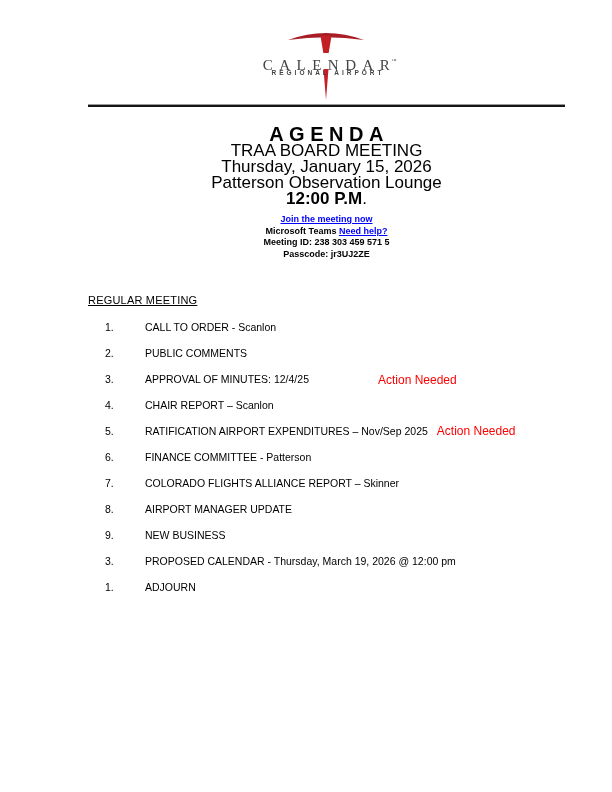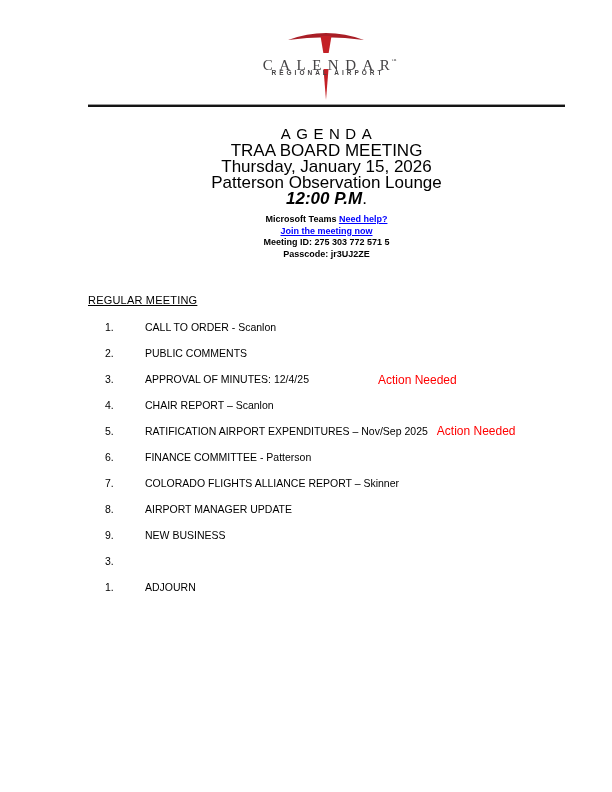--- a/index.html
+++ b/index.html
@@ -23,23 +23,23 @@
     text-align:center; font-size:6.5px; font-weight:bold;
     letter-spacing:3px; padding-left:3px; color:#454345;
   }
   
   .divider {
     position:absolute; left:88px; top:104px; width:477px; height:3px;
     background:linear-gradient(#9a9a9a 0 1px, #141414 1px 100%);
   }
   
   .doc-header { position:absolute; left:88px; top:125px; width:477px; text-align:center; }
-  .agenda-title { font-size:15px; font-weight:normal; letter-spacing:5.5px; padding-left:5px; line-height:18px; }
+  .agenda-title { font-size:20px; font-weight:bold; letter-spacing:5.5px; padding-left:5px; line-height:18px; }
   .hline { font-size:17px; line-height:16px; }
-  .hbold { font-weight:bold;font-style:italic; }
+  .hbold { font-weight:bold; }
   
   .teams {
     position:absolute; left:88px; top:214px; width:477px; text-align:center;
     font-size:9px; font-weight:bold; line-height:11.5px; color:#000;
   }
   .link { color:#0000FF; text-decoration:underline; cursor:pointer; }
   
   .section-title {
     position:absolute; left:88px; top:294px; width:477px; text-align:left;
     font-size:11px; text-decoration:underline; letter-spacing:0.2px;
@@ -74,24 +74,24 @@
 
   <div class="doc-header">
     <div class="agenda-title">AGENDA</div>
     <div class="hline">TRAA BOARD MEETING</div>
     <div class="hline">Thursday, January 15, 2026</div>
     <div class="hline">Patterson Observation Lounge</div>
     <div class="hline"><span class="hbold">12:00 P.M</span><span>.</span></div>
   </div>
 
   <div class="teams">
+    <div><span class="link">Join the meeting now</span></div>
     <div><span>Microsoft Teams</span>
       <span class="link">Need help?</span></div>
-    <div><span class="link">Join the meeting now</span></div>
-    <div>Meeting ID: 275 303 772 571 5</div>
+    <div>Meeting ID: 238 303 459 571 5</div>
     <div>Passcode: jr3UJ2ZE</div>
   </div>
 
   <div class="section-title">REGULAR MEETING</div>
 
   <div class="agenda-list" id="agenda-list">
     <div class="item">
       <span class="num">1.</span><span class="txt-label">CALL TO ORDER - Scanlon</span>
     </div>
 
@@ -121,21 +121,21 @@
 
     <div class="item">
       <span class="num">8.</span><span class="txt-label">AIRPORT MANAGER UPDATE</span>
     </div>
 
     <div class="item">
       <span class="num">9.</span><span class="txt-label">NEW BUSINESS</span>
     </div>
 
     <div class="item">
-      <span class="num">3.</span>
+      <span class="num">3.</span><span class="txt-label">PROPOSED CALENDAR - Thursday, March 19, 2026 @ 12:00 pm</span>
     </div>
 
     <div class="item">
       <span class="num">1.</span><span class="txt-label">ADJOURN</span>
     </div>
   </div>
 
 </div>
 
 </body></html>

